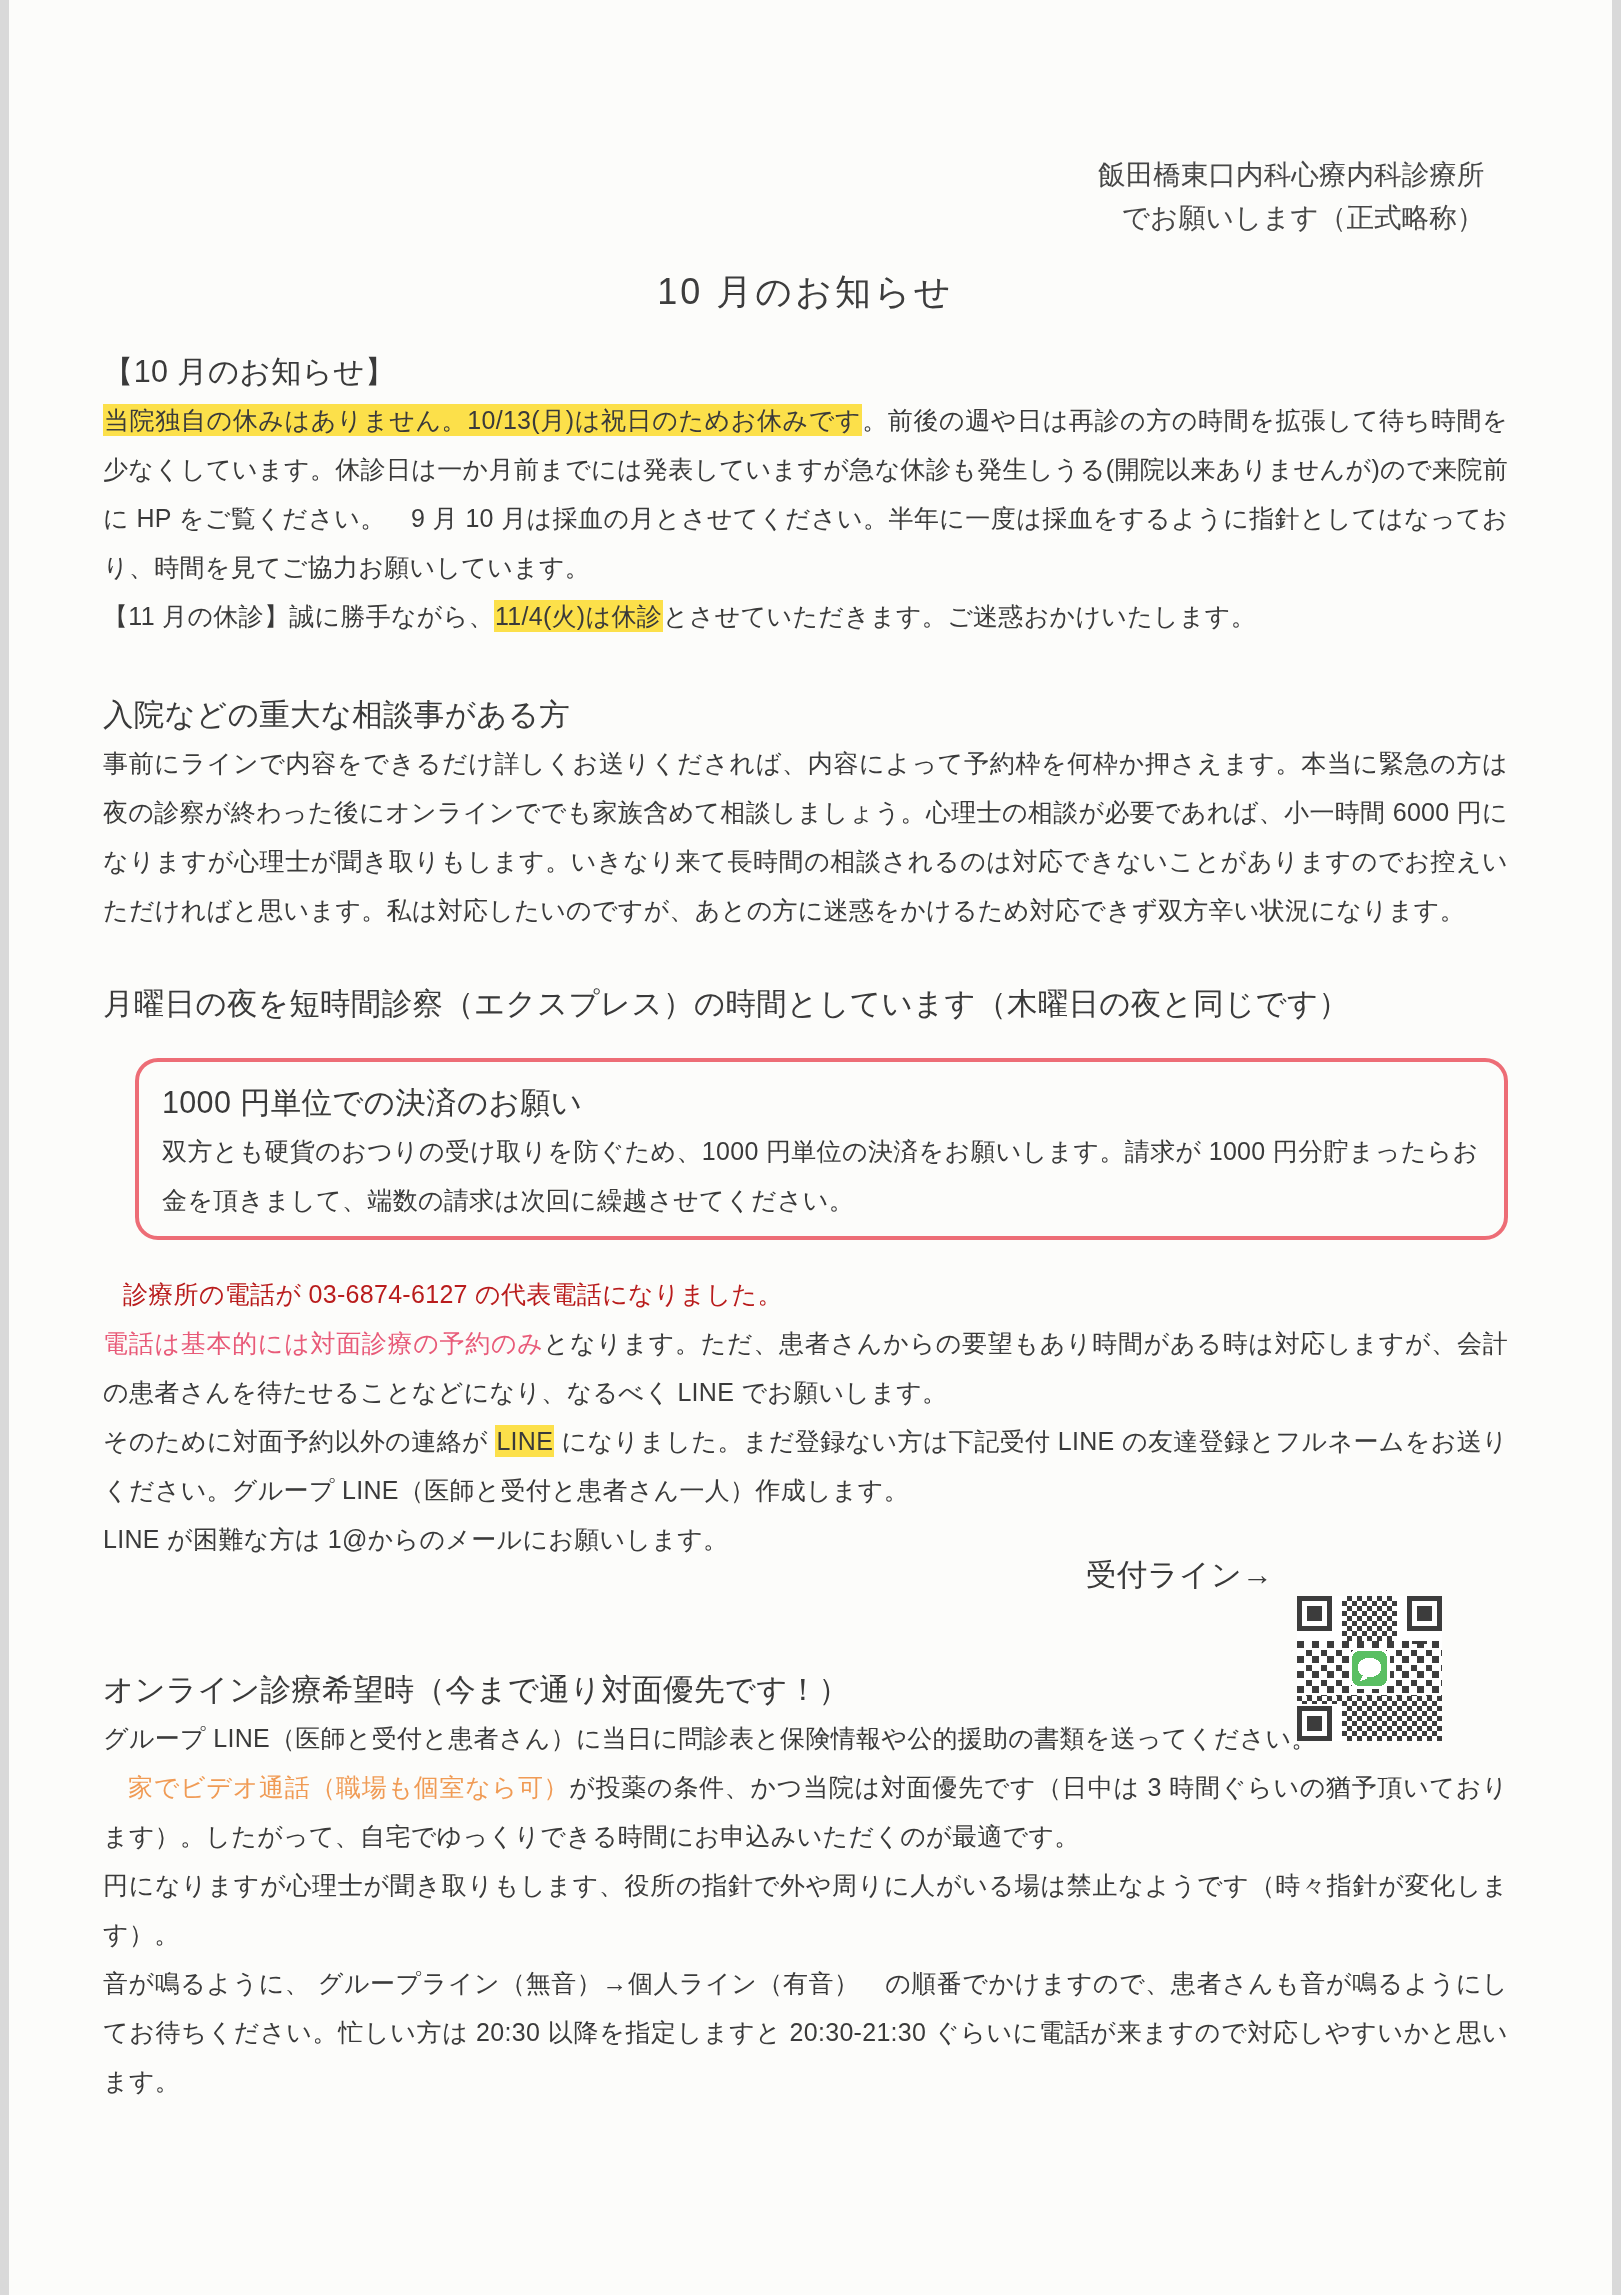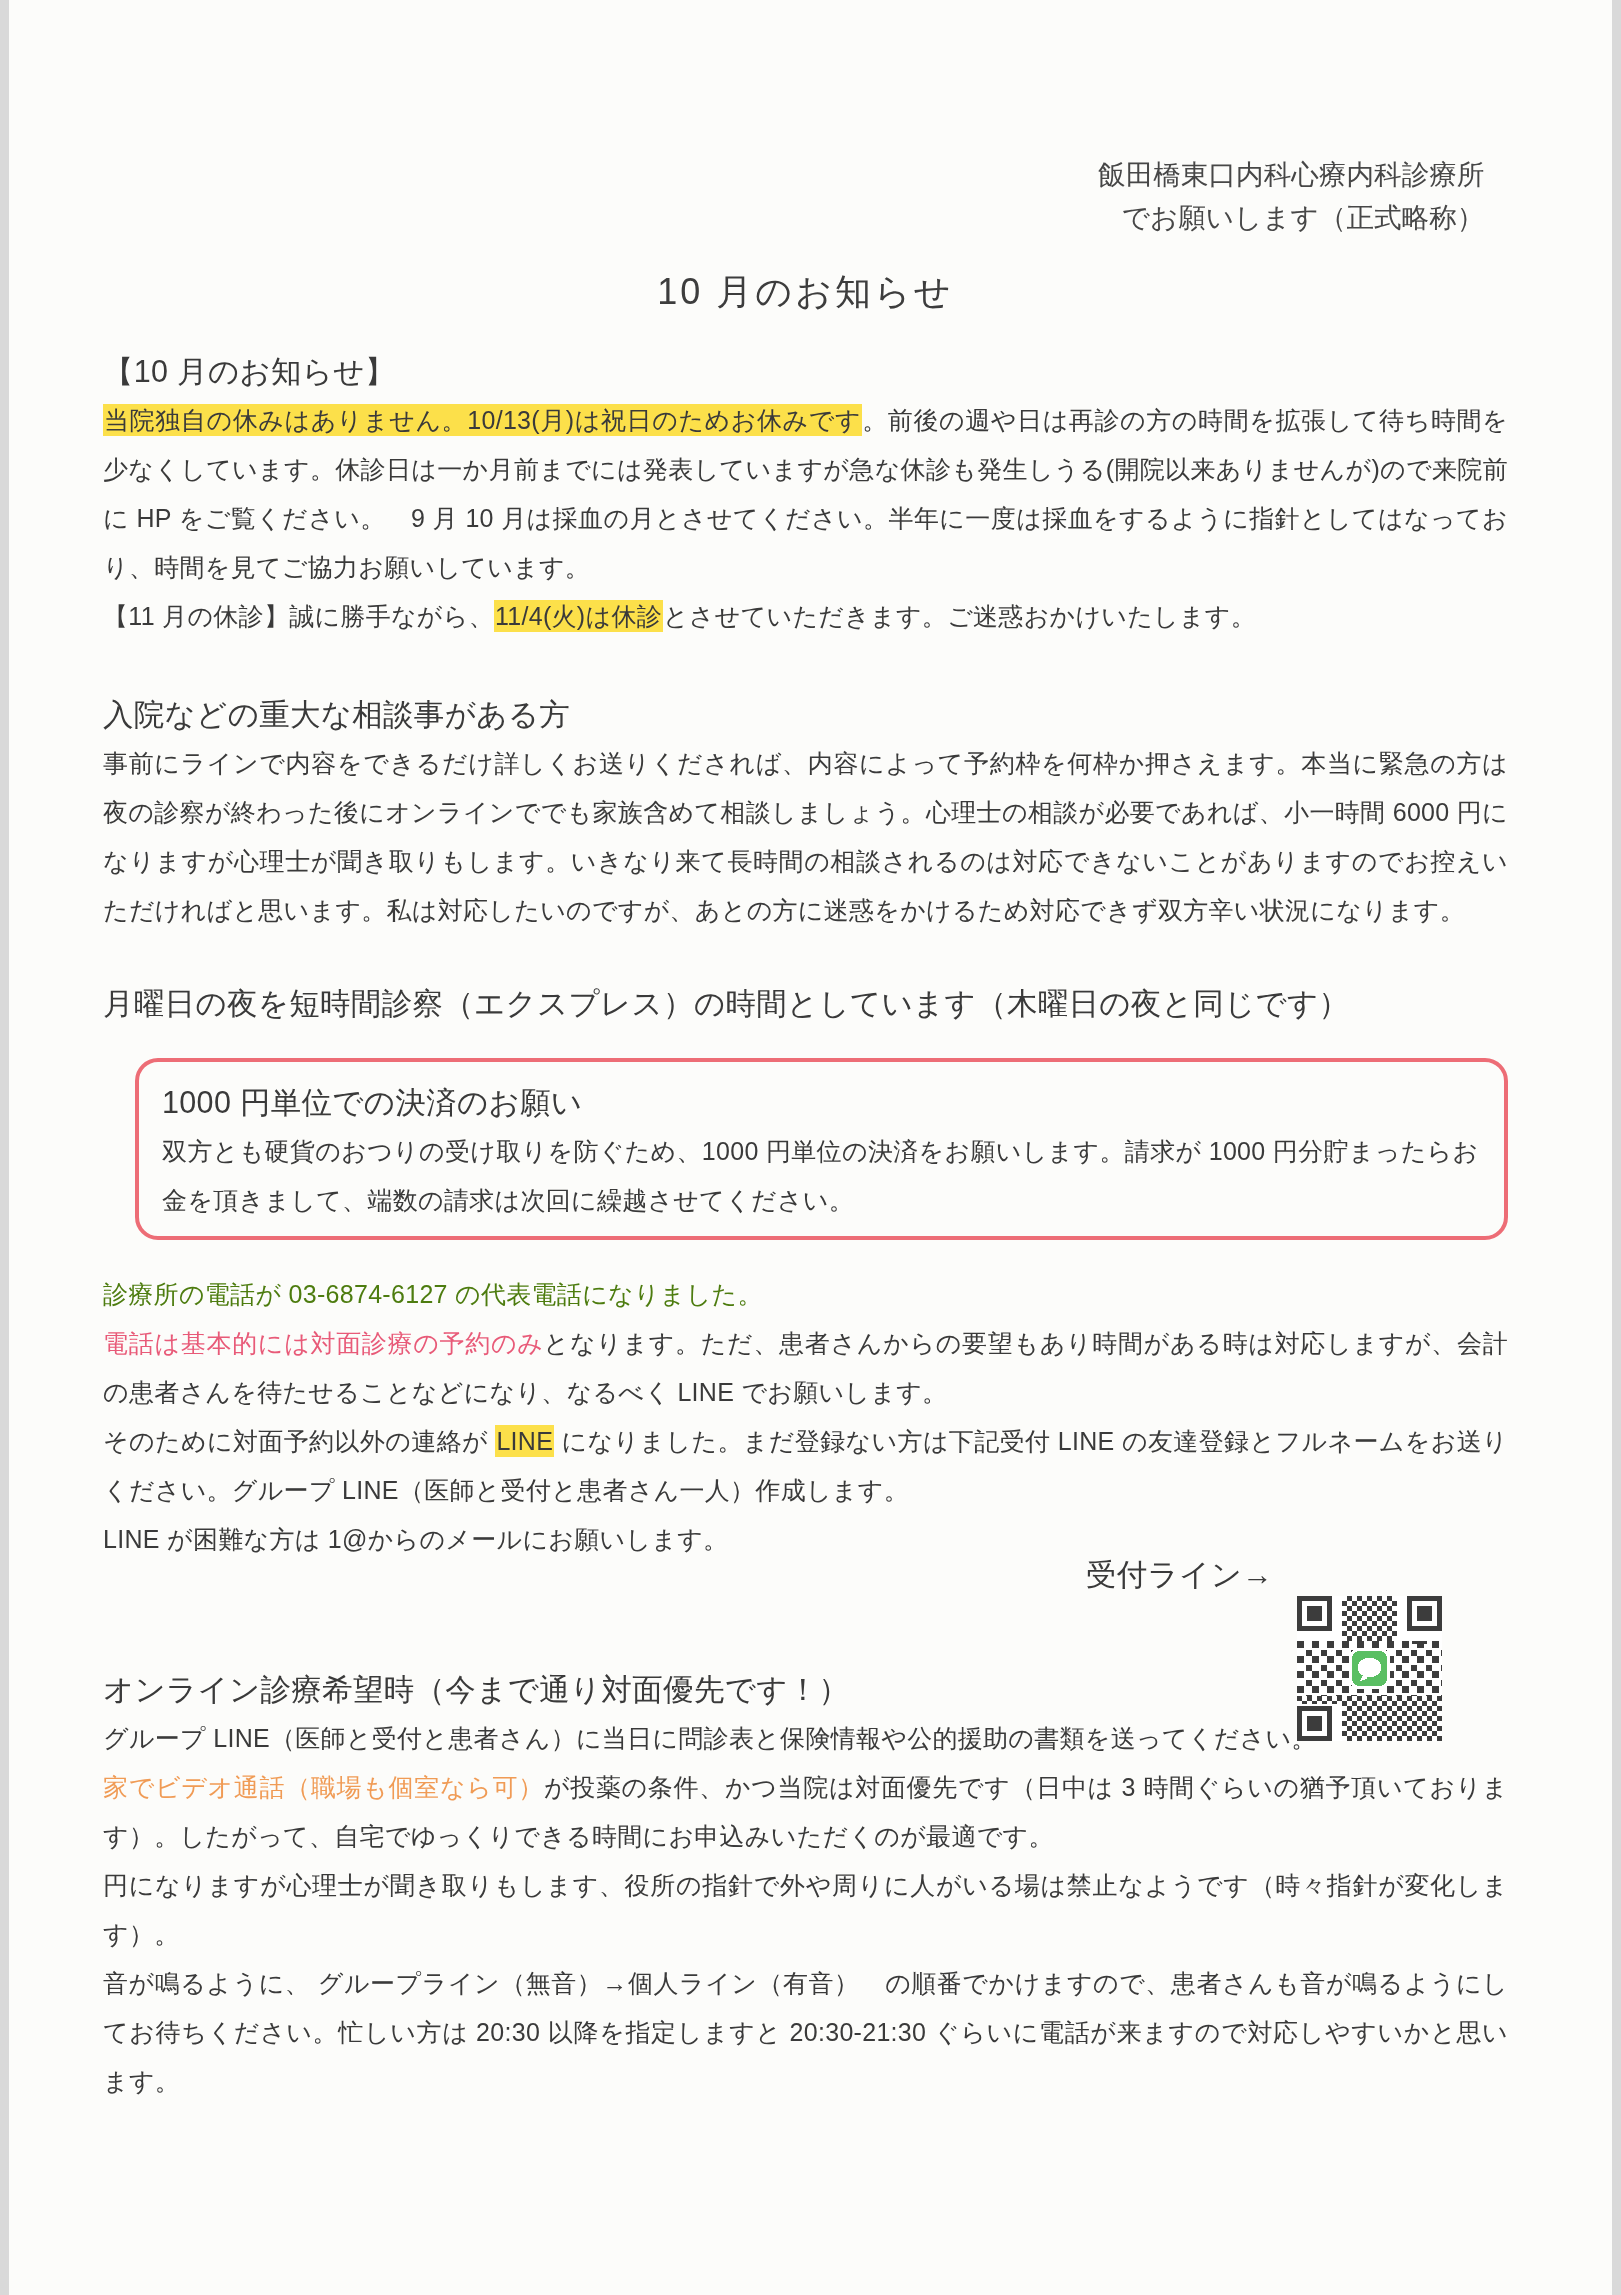--- a/index.html
+++ b/index.html
@@ -33,23 +33,23 @@
   }
   .body-text{
     font-size:25px;
     line-height:49px;
     text-align:justify;
     letter-spacing:0.3px;
   }
   .heading{font-size:30.5px;line-height:49px;letter-spacing:0.3px;}
   .mt-blank{margin-top:49px;}
   .hl{background:#fce04a;padding:2px 1px;}
-  .blue{color:#4d7c0f;}
+  .blue{color:#b91c1c;margin-left:20px;}
   .pink{color:#e85a78;}
-  .orange{color:#f09b55;}
+  .orange{color:#f09b55;margin-left:25px;}
   .payment-box{
     border:4.9px solid #ed6d76;
     border-radius:23px;
     margin:29.6px 0 0 31.5px;
     padding:15.8px 25.6px 11.8px 23.6px;
   }
   .phone-section{margin-top:29.6px;}
   .online-heading{margin-top:101px;}
   .qr-label{
     position:absolute;left:1077px;top:1555px;

